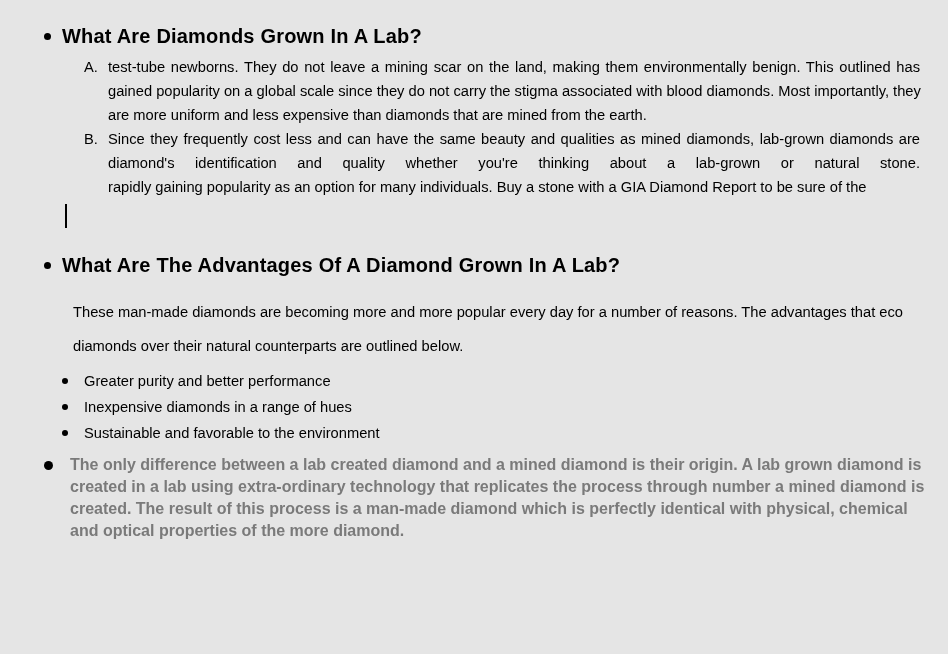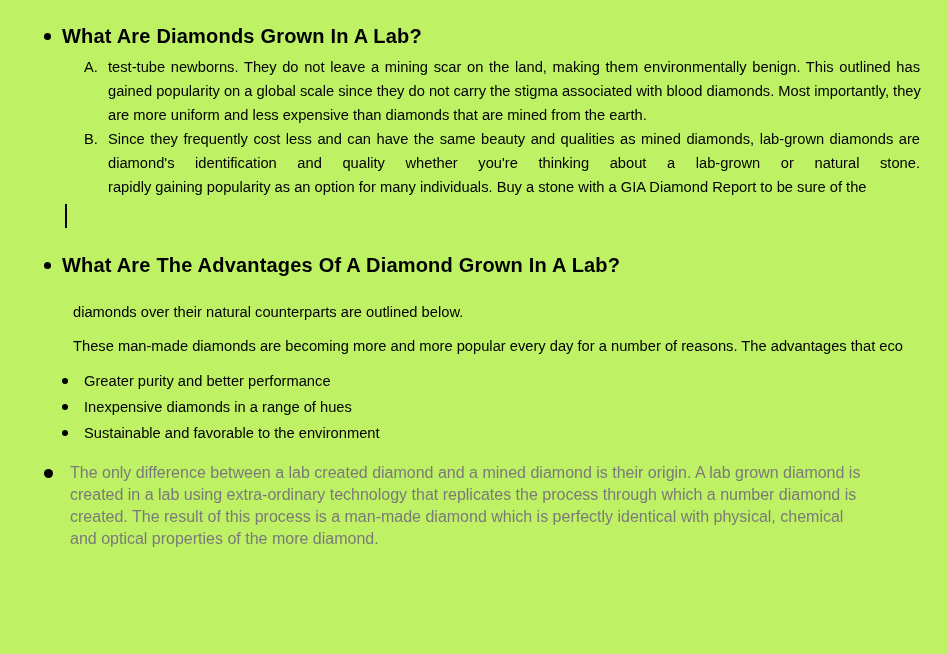--- a/index.html
+++ b/index.html
@@ -7,21 +7,21 @@
   body {
     width: 948px; height: 654px;
     font-family: "Liberation Sans", sans-serif;
     color: #000000;
     overflow: hidden;
   }
   .doc {
     position: relative;
     width: 948px; height: 654px;
     padding-top: 25px;
-    background: #bef264;
+    background: #e5e5e5;
   }
 
   
   .h-row {
     position: relative;
     margin-left: 62px;
     font-size: 20px;
     font-weight: bold;
     line-height: 23px;
     letter-spacing: 0.2px;
@@ -70,21 +70,21 @@
 
   
   .intro {
     margin: 18px 0 0 73px;
     width: 850px;
     font-size: 14.7px;
   }
   .intro .pline { line-height: 34px; white-space: nowrap; }
 
   
-  .mini-list { margin: 5px 0 16px 0; font-size: 14.7px; }
+  .mini-list { margin: 5px 0 8px 0; font-size: 14.7px; }
   .mini-row {
     position: relative;
     margin-left: 84px;
     line-height: 26px;
     white-space: nowrap;
   }
   .mini-dot {
     position: absolute;
     left: -22px; top: 10px;
     width: 6px; height: 6px;
@@ -100,21 +100,21 @@
     font-size: 16px;
     color: #7a7a7a;
   }
   .note .big-dot {
     position: absolute;
     left: -26px; top: 7px;
     width: 9px; height: 9px;
     border-radius: 50%;
     background: #000000;
   }
-  .note .nline { line-height: 22px; white-space: nowrap; }
+  .note .nline { line-height: 22px; white-space: nowrap; font-weight: bold; }
 </style>
 </head>
 <body>
 
 <div class="doc">
 
   <div class="h-row">
     <span class="h-dot"></span>
     <span>What Are Diamonds Grown In A Lab?</span>
   </div>
@@ -144,22 +144,22 @@
     <div class="caret"></div>
   </div>
 
   <div class="h-row second">
     <span class="h-dot"></span>
     <span>What Are The Advantages Of A Diamond Grown In A Lab?</span>
   </div>
 
   <div class="intro">
 
-  <div class="pline">diamonds over their natural counterparts are outlined below.</div>
-      <div class="pline">These man-made diamonds are becoming more and more popular every day for a number of reasons. The advantages that eco</div>
+  <div class="pline">These man-made diamonds are becoming more and more popular every day for a number of reasons. The advantages that eco</div>
+      <div class="pline">diamonds over their natural counterparts are outlined below.</div>
     </div>
 
   <div class="mini-list">
 
       <div class="mini-row">
         <span class="mini-dot"></span>
         <span>Greater purity and better performance</span>
       </div>
 
 
@@ -172,19 +172,19 @@
         <span class="mini-dot"></span>
         <span>Sustainable and favorable to the environment</span>
       </div>
     </div>
 
   <div class="note">
     <span class="big-dot"></span>
     <div>
 
     <div class="nline">The only difference between a lab created diamond and a mined diamond is their origin. A lab grown diamond is</div>
-        <div class="nline">created in a lab using extra-ordinary technology that replicates the process through which a number diamond is</div>
+        <div class="nline">created in a lab using extra-ordinary technology that replicates the process through number a mined diamond is</div>
         <div class="nline">created. The result of this process is a man-made diamond which is perfectly identical with physical, chemical</div>
         <div class="nline">and optical properties of the more diamond.</div>
       </div>
   </div>
 
 </div>
 
 </body></html>

